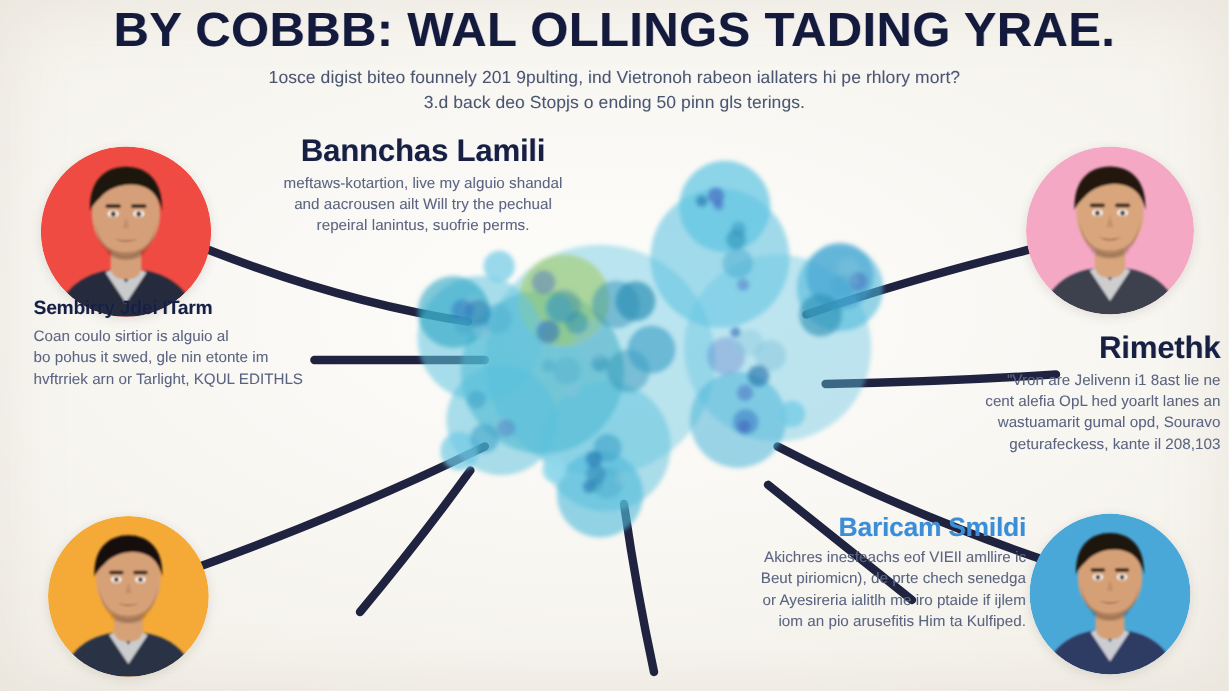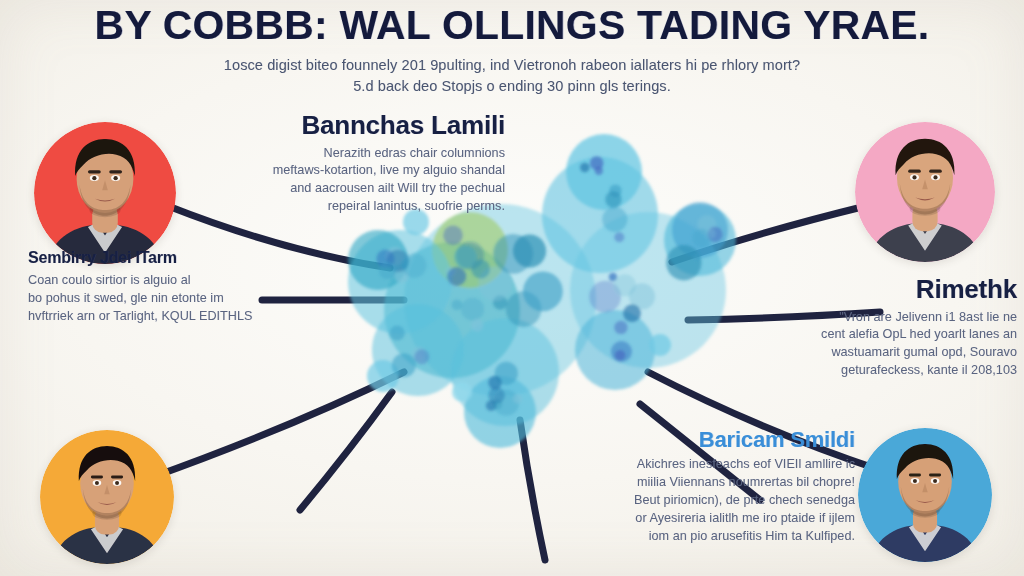--- a/index.html
+++ b/index.html
@@ -102,21 +102,21 @@
   .card p {
     margin: 0;
     font-size: 12.6px;
     line-height: 1.42;
     color: #5a6480;
     letter-spacing: 0.05px;
     text-shadow: 0.4px 0 0 rgba(130,140,175,0.22);
   }
   .card p .tline { display: block; }
 
-  #card-top-left  { left: 200px; top: 112px; width: 305px; text-align: right; }
+  #card-top-left  { left: 200px; top: 112px; width: 305px; text-align: center; }
   #card-mid-left  { left: 28px;  top: 250px; width: 300px; text-align: left; }
   #card-mid-right { left: 745px; top: 248px; width: 272px; text-align: right; }
   #card-bot-left  { left: 196px; top: 438px; width: 300px; text-align: left; }
   #card-bot-right { left: 555px; top: 428px; width: 300px; text-align: right; }
 
   #card-bot-left h2, #card-top-left h2 { font-size: 26px; }
   #card-mid-left h2 { font-size: 16px; }
   #card-mid-right h2 { font-size: 26px; margin-top: 28px; }
   #card-bot-right h2 { font-size: 22px; }
 </style>
@@ -221,21 +221,21 @@
         <circle cx="620.9" cy="327.4" r="6.7" fill="#4668c0" fill-opacity="0.50"></circle>
         <circle cx="621.4" cy="351.6" r="10.5" fill="#2f6fbf" fill-opacity="0.50"></circle>
         <circle cx="620.1" cy="355.3" r="5.3" fill="#4668c0" fill-opacity="0.64"></circle>
       </g>
   </svg>
 
   <div id="title-block">
     <div id="poster-title" style="color: rgb(20, 26, 60);">BY COBBB: WAL OLLINGS TADING YRAE.</div>
     <div id="poster-subtitle" style="color: rgb(74, 85, 112);">
       <span class="sub-line">1osce digist biteo founnely 201 9pulting, ind Vietronoh rabeon iallaters hi pe rhlory mort?</span>
-      <span class="sub-line">5.d back deo Stopjs o ending 30 pinn gls terings.</span>
+      <span class="sub-line">3.d back deo Stopjs o ending 50 pinn gls terings.</span>
     </div>
   </div>
 
   <div id="portraits-group">
       <div class="portrait" style="left: 34px; top: 122px; width: 142px; height: 142px;">
         <div class="disc" style="background: rgb(239, 75, 66);"></div>
         <svg width="142" height="142" viewBox="0 0 100 100" style="position: absolute; inset: 0px;">
           <defs>
             <clipPath id="clip-portrait-top-left">
               <circle cx="50" cy="50" r="50"></circle>
@@ -355,21 +355,20 @@
             <path d="M 43 54 Q 50 58 57 54 Q 50 56.5 43 54 Z" fill="#8d4c42" opacity="0.85"></path>
             <ellipse cx="50" cy="40" rx="20" ry="24" fill="url(#none)" opacity="0"></ellipse>
           </g>
         </svg>
       </div>
     </div>
 
   <div class="card" id="card-top-left">
     <h2 style="color: rgb(23, 32, 67);">Bannchas Lamili</h2>
     <p>
-      <span class="tline">Nerazith edras chair columnions</span>
       <span class="tline">meftaws-kotartion, live my alguio shandal</span>
       <span class="tline">and aacrousen ailt Will try the pechual</span>
       <span class="tline">repeiral lanintus, suofrie perms.</span>
     </p>
   </div>
 
   <div class="card" id="card-mid-left">
     <h2 style="color: rgb(23, 32, 67);">
       <span class="tline">Sembirry</span>
       <span class="tline">Jdei ITarm</span>
@@ -389,21 +388,20 @@
       <span class="tline">wastuamarit gumal opd, Souravo</span>
       <span class="tline">geturafeckess, kante il 208,103</span>
     </p>
   </div>
 
 
   <div class="card" id="card-bot-right">
     <h2 class="blue" style="color: rgb(58, 142, 216);">Baricam Smildi</h2>
     <p>
       <span class="tline">Akichres inesfeachs eof VIEIl amllire ic</span>
-      <span class="tline">miilia Viiennans noumrertas bil chopre!</span>
       <span class="tline">Beut piriomicn), de prte chech senedga</span>
       <span class="tline">or Ayesireria ialitlh me iro ptaide if ijlem</span>
       <span class="tline">iom an pio arusefitis Him ta Kulfiped.</span>
     </p>
   </div>
 
   <div id="paper-edge"></div>
 </div>
 
 </body></html>

